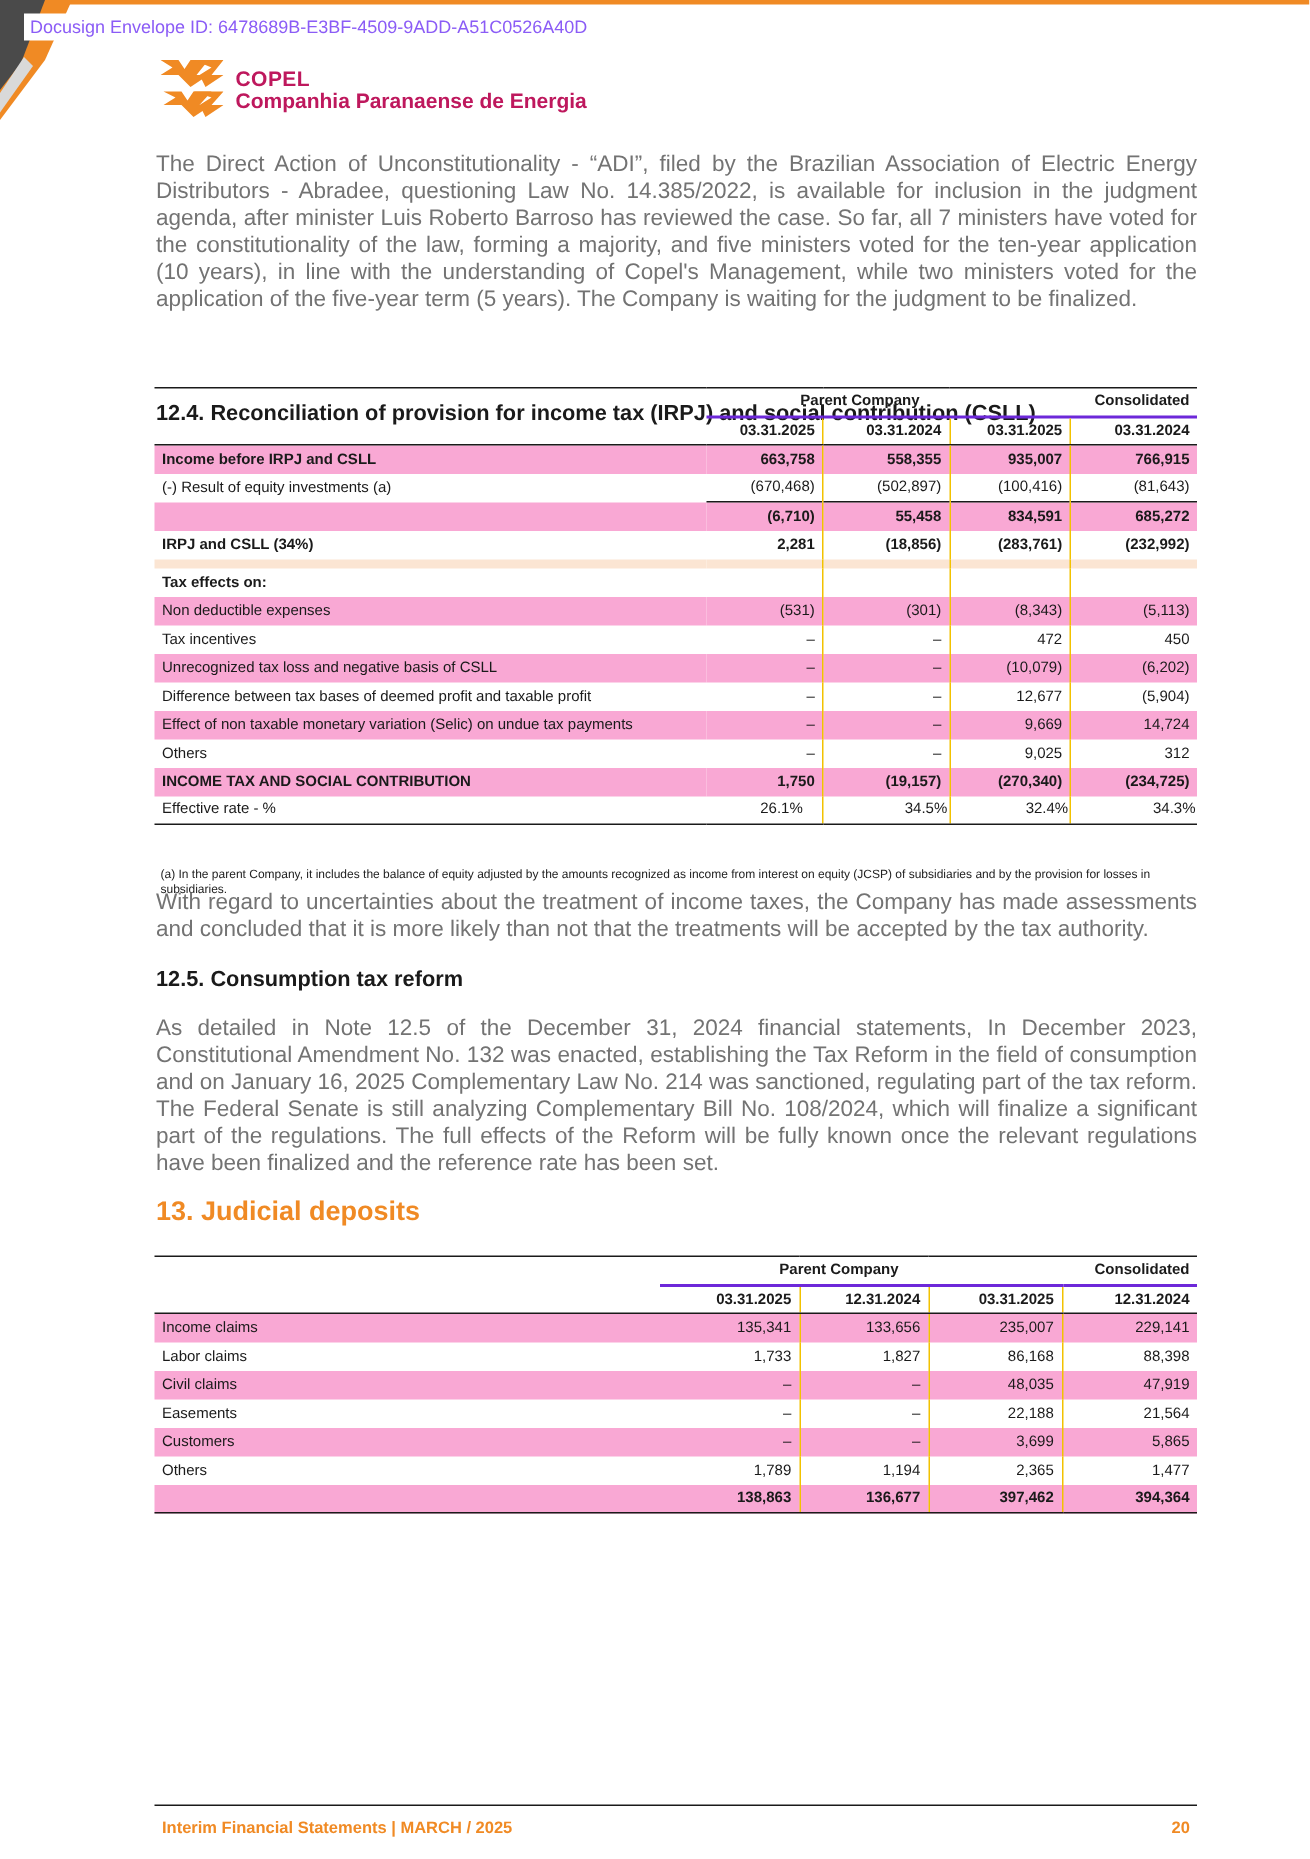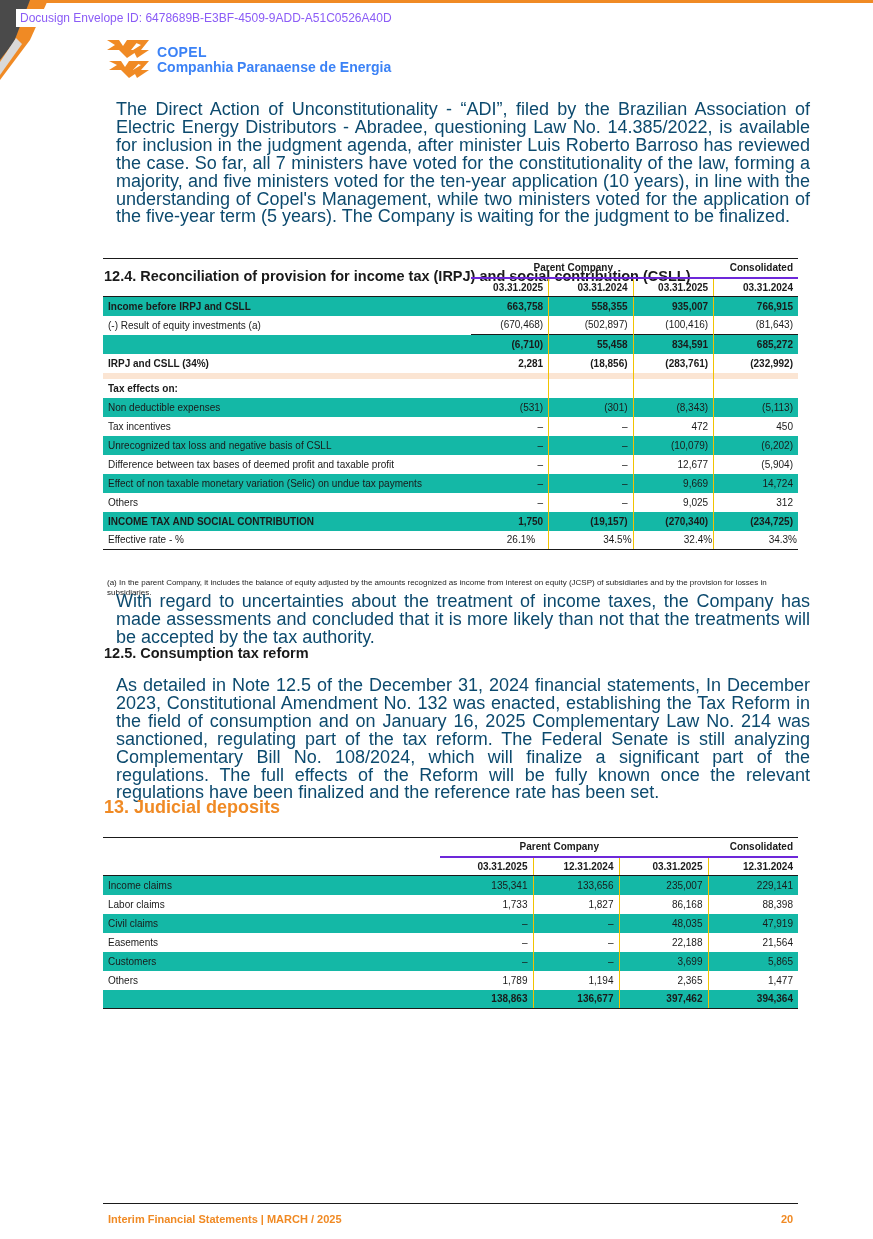--- a/index.html
+++ b/index.html
@@ -6,33 +6,33 @@
   html, body { width: 873px; height: 1239px; background: #ffffff; overflow: hidden; }
   body { position: relative; font-family: "Liberation Sans", sans-serif; color: #1a1a1a; }
 
   .topbar-line { position: absolute; left: 0; top: 0; width: 873px; height: 3px; background: #f08a24; }
   .corner { position: absolute; left: 0; top: 0; width: 60px; height: 80px; }
   .envelope { position: absolute; left: 16px; top: 9px; background: #fff; padding: 2px 4px 2px 4px;
               font-size: 12px; color: #8b5cf6; line-height: 14px; }
 
   .logo { position: absolute; left: 107px; top: 40px; display: flex; align-items: center; }
   .logo-mark { width: 42px; height: 40px; }
-  .logo-text { margin-left: 8px; color: #3b82f6; font-weight: bold; line-height: 15px; }
+  .logo-text { margin-left: 8px; color: #be185d; font-weight: bold; line-height: 15px; }
   .logo-text .l1 { font-size: 14px; letter-spacing: 0.3px; }
   .logo-text .l2 { font-size: 14px; }
 
-  .para { position: absolute; left: 104px; width: 694px; font-size: 18px; line-height: 17.9px;
-          text-align: justify; color: #0c4a6e; margin-left: 12px; }
+  .para { position: absolute; left: 104px; width: 694px; font-size: 15px; line-height: 17.9px;
+          text-align: justify; color: #737373; }
   .h2 { position: absolute; left: 104px; font-size: 14.5px; font-weight: bold; color: #1a1a1a; }
   .h1 { position: absolute; left: 104px; font-size: 18px; font-weight: bold; color: #f08a24; }
 
   table.fin { position: absolute; left: 103px; width: 695px; border-collapse: collapse; font-size: 10px; }
   table.fin td { height: 19px; padding: 0 5px; white-space: nowrap; }
   table.fin td.num { text-align: right; }
-  table.fin tr.shade td { background: #14b8a6; }
+  table.fin tr.shade td { background: #f9a8d4; }
   table.fin tr.bold td { font-weight: bold; }
   table.fin td.vl { border-left: 1px solid #f2c200; }
   table.fin tr.top td { border-top: 1.5px solid #1a1a1a; }
   table.fin tr.hdr1 td { font-weight: bold; height: 19px; }
   table.fin tr.hdr2 td { font-weight: bold; border-top: 2px solid #6d28d9; border-bottom: 1px solid #1a1a1a; }
   table.fin tr.sumline td.num { border-top: 1px solid #1a1a1a; }
   table.fin tr.bottom td { border-bottom: 1.5px solid #1a1a1a; }
   table.fin tr.spacer td { height: 6px; }
   table.fin tr.spacer.shade td { background: #fbe5d3; }
 

